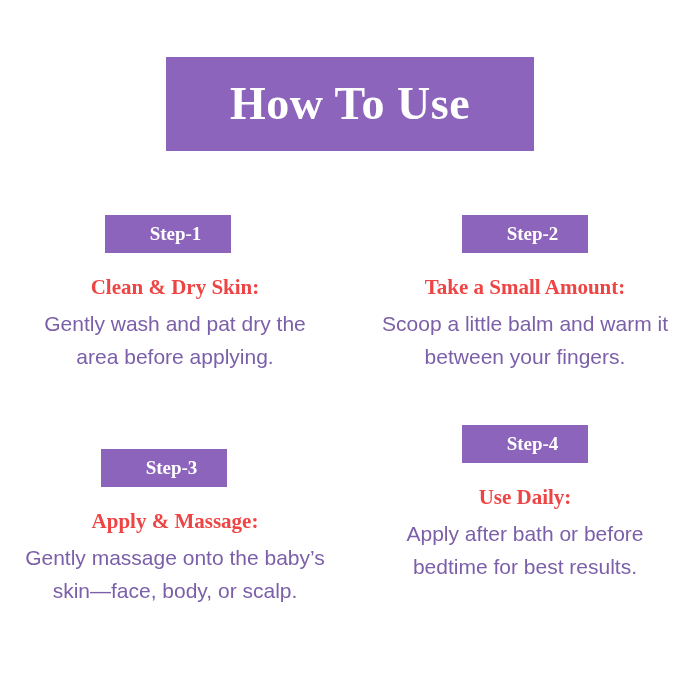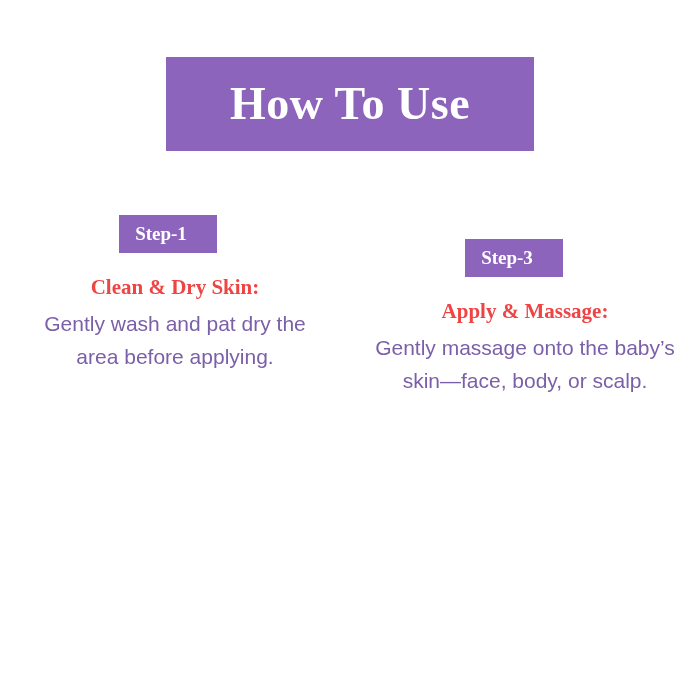--- a/index.html
+++ b/index.html
@@ -60,21 +60,21 @@
     padding: 0 12px;
     box-sizing: border-box;
   }
   .step-badge {
     background: #8c64bb;
     color: #ffffff;
     font-family: "Liberation Serif", serif;
     font-weight: bold;
     font-size: 19px;
     line-height: 1;
-    padding: 9px 30px 10px 16px;
+    padding: 9px 30px 10px 45px;
     text-align: center;
     white-space: nowrap;
   }
   .step-heading {
     margin-top: 22px;
     color: #ef4444;
     font-family: "Liberation Serif", serif;
     font-weight: bold;
     font-size: 21px;
     line-height: 1.2;
@@ -109,22 +109,32 @@
   </div>
 
   <div class="steps">
 
     <div class="step s1">
       <div class="step-badge">Step-1</div>
       <div class="step-heading">Clean &amp; Dry Skin:</div>
       <div class="step-body">Gently wash and pat dry the area before applying.</div>
     </div>
 
+    <div class="step s2">
+      <div class="step-badge">Step-2</div>
+      <div class="step-heading">Take a Small Amount:</div>
+      <div class="step-body">Scoop a little balm and warm it between your fingers.</div>
+    </div>
 
     <div class="step s3">
       <div class="step-badge">Step-3</div>
       <div class="step-heading">Apply &amp; Massage:</div>
       <div class="step-body">Gently massage onto the baby’s skin—face, body, or scalp.</div>
     </div>
 
+    <div class="step s4">
+      <div class="step-badge">Step-4</div>
+      <div class="step-heading">Use Daily:</div>
+      <div class="step-body">Apply after bath or before bedtime for best results.</div>
+    </div>
 
   </div>
 </div>
 
 </body></html>

